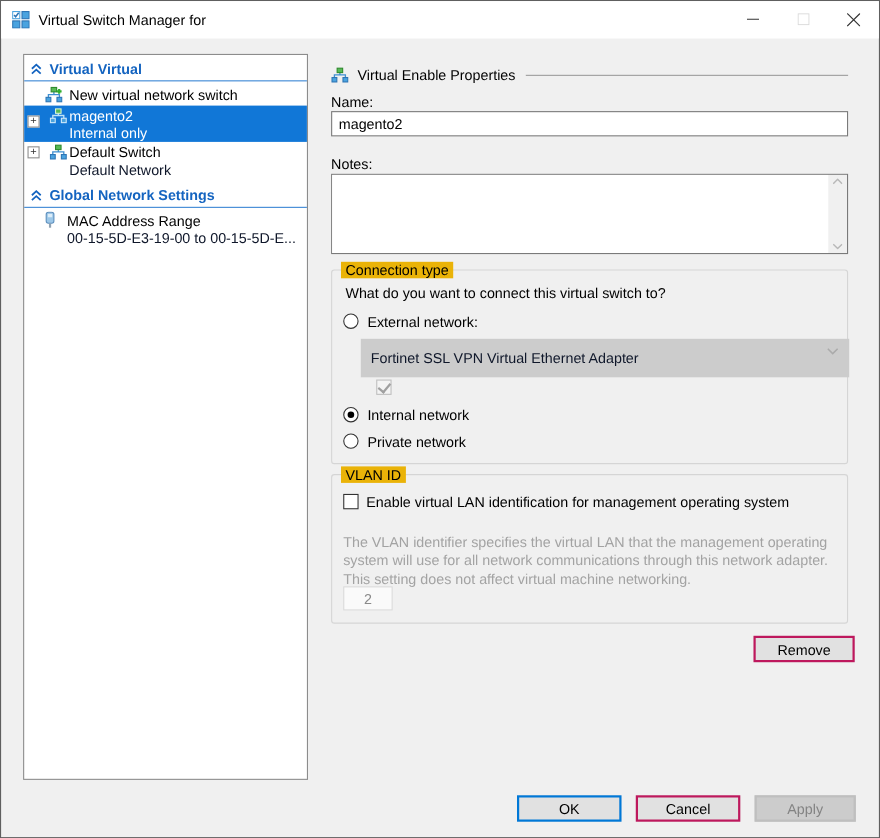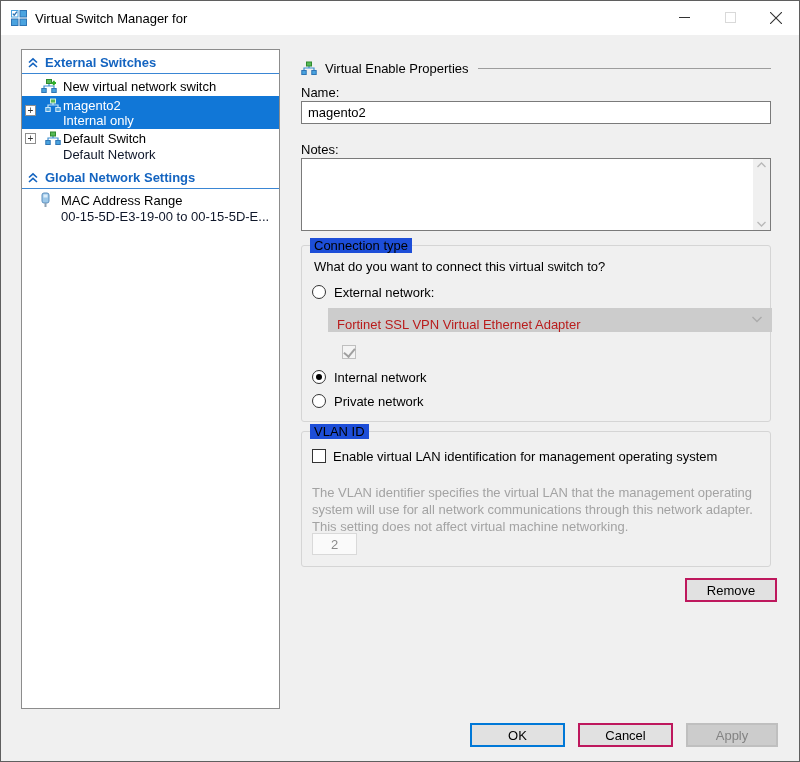--- a/index.html
+++ b/index.html
@@ -43,35 +43,35 @@
                 font-size:13px; padding:0 6px; color:#000; }
   .notes-box { position:absolute; left:300px; top:157px; width:470px; height:73px;
                background:#fff; border:1px solid #7a7a7a; display:flex; }
   .notes-area { flex:1; border:none; outline:none; resize:none; background:#fff;
                 font-family:"Liberation Sans", sans-serif; font-size:13px; }
   .notes-scrollbar { width:17px; background:#f0f0f0; display:flex; flex-direction:column;
                      justify-content:space-between; align-items:center; padding:3px 0; }
 
   .groupbox { position:absolute; left:300px; width:470px; border:1px solid #d5d5d5;
               border-radius:3px; }
-  .groupbox .gb-label { position:absolute; top:-8px; left:8px; background:#1d4ed8; padding:0 4px; }
+  .groupbox .gb-label { position:absolute; top:-8px; left:8px; background:#eab308; padding:0 4px; }
 
   .radio { position:absolute; width:14px; height:14px; border:1px solid #333; border-radius:50%;
            background:#fff; }
   .radio.checked::after { content:""; position:absolute; left:3px; top:3px; width:6px; height:6px;
            border-radius:50%; background:#000; }
   .checkbox { position:absolute; width:14px; height:14px; border:1px solid #333; background:#fff; }
   .checkbox.disabled { border-color:#bfbfbf; background:#f4f4f4; }
   .checkbox.checked::after { content:""; position:absolute; left:3px; top:0px; width:5px; height:9px;
            border-right:2px solid #a0a0a0; border-bottom:2px solid #a0a0a0; transform:rotate(40deg); }
   .ctl-label { position:absolute; white-space:nowrap; }
   .disabled-text { color:#9f9f9f; }
 
-  .combo-disabled { position:absolute; height:24px; background:#cccccc; color:#b91c1c;
-                    display:flex; align-items:flex-end; padding-left:9px; }
+  .combo-disabled { position:absolute; height:35px; background:#cccccc; color:#0f172a;
+                    display:flex; align-items:center; padding-left:9px; }
   .combo-disabled .combo-chevron { position:absolute; right:10px; top:8px; }
 
   .vlan-desc { position:absolute; color:#a3a3a3; line-height:1.32; }
   .vlan-input { position:absolute; width:45px; height:22px; border:1px solid #d9d9d9;
                 background:#fafafa; color:#8a8a8a; text-align:center;
                 font-family:"Liberation Sans", sans-serif; font-size:13px; }
 
   .btn { position:absolute; height:24px; background:#e1e1e1; border:2px solid #be185d;
          font-family:"Liberation Sans", sans-serif; font-size:13px; color:#000; text-align:center; }
   .btn.default { border:2px solid #0078d7; }
@@ -109,21 +109,21 @@
       </div>
     </div>
   </div>
 
   <div class="sidebar">
 
     <div class="side-header" style="top:3px;">
       <svg class="dbl-chevron" width="12" height="12" viewBox="0 0 12 12">
         <path d="M2 5.5 L6 1.8 L10 5.5 M2 10 L6 6.3 L10 10" fill="none" stroke="#1464c0" stroke-width="1.6"></path>
       </svg>
-      <span class="hdr-text">External Switches</span>
+      <span class="hdr-text">Virtual Virtual</span>
     </div>
     <div class="hdr-underline" style="top:23px;"></div>
 
     <div>
       <svg style="position:absolute; left:19px; top:28px;" width="16" height="16" viewBox="0 0 16 16">
         <path d="M3 11 L3 8 L13 8 L13 11 M8 8 L8 4" stroke="#3f8fd1" stroke-width="1.2" fill="none"></path>
         <rect x="5.5" y="1.5" width="5" height="4" fill="#57b956" stroke="#2f8a2e"></rect>
         <rect x="0.8" y="10.5" width="4.4" height="4" fill="#4aa3df" stroke="#2e75b5"></rect>
         <rect x="10.8" y="10.5" width="4.4" height="4" fill="#4aa3df" stroke="#2e75b5"></rect>
         <path d="M12.8 2.8 L12.8 7.2 M10.6 5 L15 5" stroke="#2fae2d" stroke-width="2"></path>

